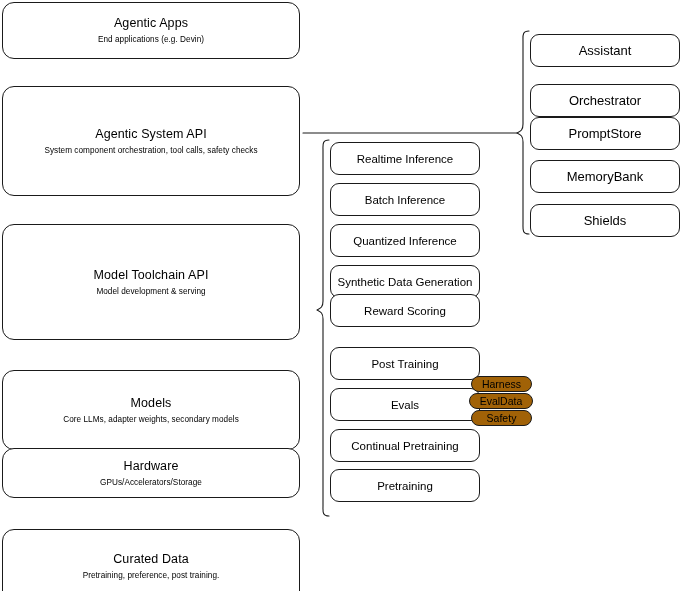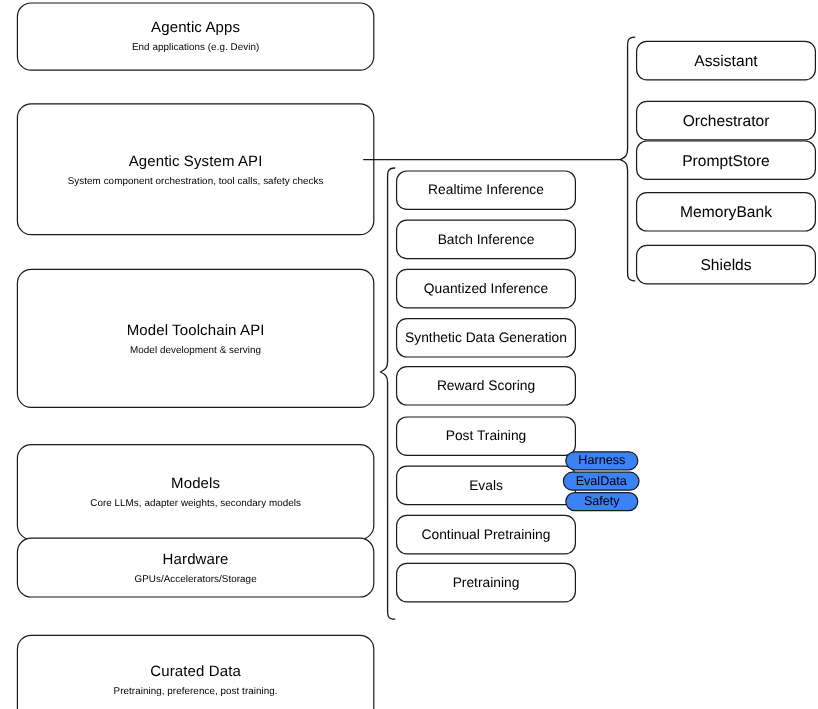--- a/index.html
+++ b/index.html
@@ -30,21 +30,21 @@
     display: flex;
     flex-direction: column;
     align-items: center;
     justify-content: center;
     text-align: center;
     color: #000000;
   }
 
   
   .layer-box {
-    left: 14px;
+    left: 2px;
     width: 298px;
     border-radius: 12px;
     text-align: center;
   }
   .layer-title {
     font-size: 12.5px;
     line-height: 15px;
     color: #000;
     letter-spacing: 0.1px;
   }
@@ -77,21 +77,21 @@
   }
   .right-label {
     font-size: 13px;
     line-height: 14px;
   }
 
   
   .pill {
     position: absolute;
     box-sizing: border-box;
-    background: #3b82f6;
+    background: #a16207;
     border: 1px solid #1a1a1a;
     border-radius: 12px;
     display: flex;
     align-items: center;
     justify-content: center;
     font-size: 10.5px;
     line-height: 12px;
     color: #000;
     z-index: 6;
   }
@@ -175,21 +175,21 @@
   </div>
   <div class="box mid-box" style="top:183px;">
     <div class="mid-label">Batch Inference</div>
   </div>
   <div class="box mid-box" style="top:224px;">
     <div class="mid-label">Quantized Inference</div>
   </div>
   <div class="box mid-box" style="top:265px;">
     <div class="mid-label">Synthetic Data Generation</div>
   </div>
-  <div class="box mid-box" style="top:305px;">
+  <div class="box mid-box" style="top:294px;">
     <div class="mid-label">Reward Scoring</div>
   </div>
   <div class="box mid-box" style="top:347px;">
     <div class="mid-label">Post Training</div>
   </div>
   <div class="box mid-box" style="top:388px;">
     <div class="mid-label">Evals</div>
   </div>
   <div class="box mid-box" style="top:429px;">
     <div class="mid-label">Continual Pretraining</div>

